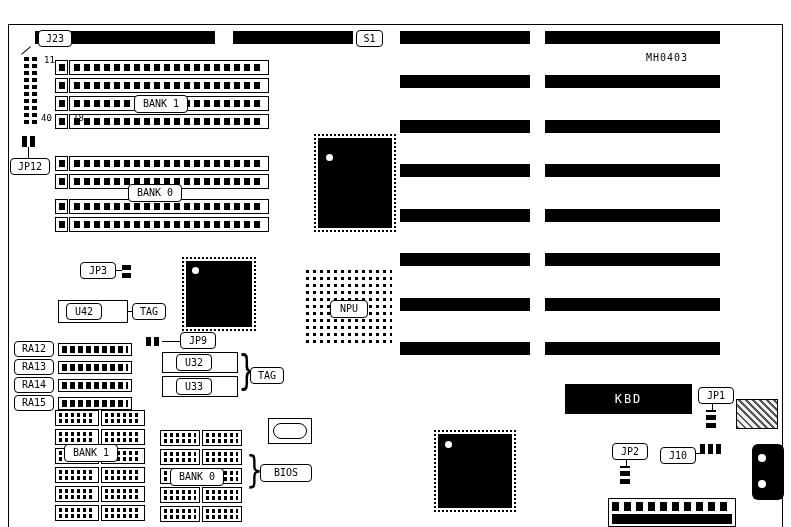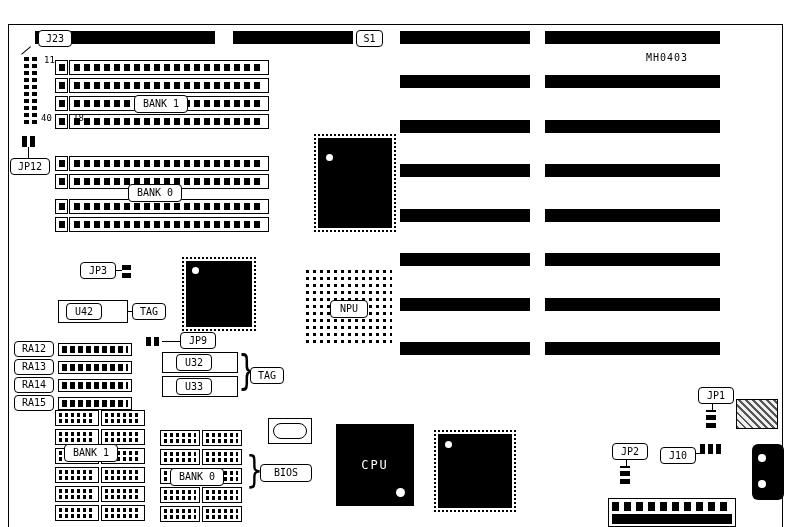--- a/index.html
+++ b/index.html
@@ -168,35 +168,35 @@
   <div class="dip" style="left:160px;top:490px;width:40px;height:16px"></div>
   <div class="dip" style="left:202px;top:490px;width:40px;height:16px"></div>
   <div class="lbl" style="left:170px;top:452px;width:54px;height:18px">BANK 0</div>
 
   <div class="sock" style="left:268px;top:402px;width:44px;height:26px">
     <div style="position:absolute;left:4px;top:4px;width:34px;height:16px;border:1px solid #000;border-radius:8px"></div>
   </div>
   <div class="brace" style="left:246px;top:434px;font-size:38px">}</div>
   <div class="lbl" style="left:260px;top:448px;width:52px;height:18px">BIOS</div>
 
-  <div class="blk" style="left:336px;top:408px;width:78px;height:82px">CPU</div>
   <div class="dot" style="left:396px;top:472px;width:9px;height:9px;position:absolute;z-index:7"></div>
 
   <div class="qfp" style="left:438px;top:418px;width:74px;height:74px">
     <div class="dot" style="left:7px;top:7px;width:7px;height:7px"></div>
   </div>
 
   <div class="pga" style="left:304px;top:252px;width:88px;height:78px"></div>
   <div class="lbl" style="left:330px;top:284px;width:38px;height:18px">NPU</div>
 
   <div class="qfp" style="left:318px;top:122px;width:74px;height:90px">
     <div class="dot" style="left:8px;top:16px;width:7px;height:7px"></div>
   </div>
 
 
+  <div class="blk" style="left:565px;top:368px;width:127px;height:30px">KBD</div>
 
   <div class="lbl" style="left:698px;top:371px;width:36px;height:17px">JP1</div>
   <div class="line" style="left:712px;top:388px;width:1px;height:6px"></div>
   <div class="jmpv" style="left:706px;top:394px;width:10px;height:18px"></div>
 
   <div class="lbl" style="left:612px;top:427px;width:36px;height:17px">JP2</div>
   <div class="line" style="left:626px;top:444px;width:1px;height:6px"></div>
   <div class="jmpv" style="left:620px;top:450px;width:10px;height:18px"></div>
 
   <div class="lbl" style="left:660px;top:431px;width:36px;height:17px">J10</div>

